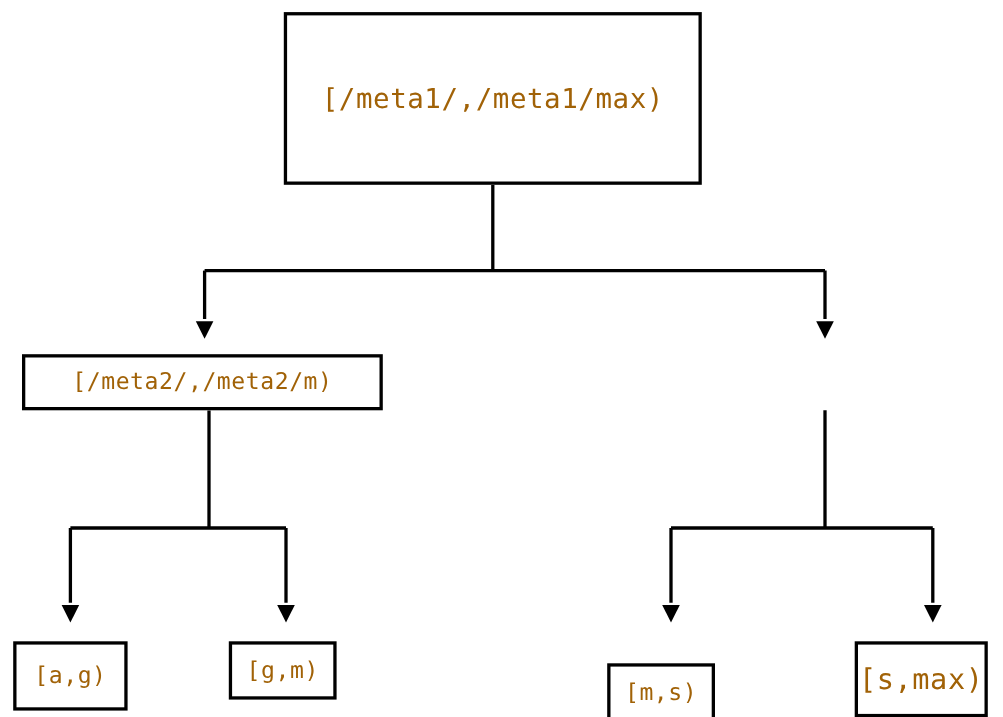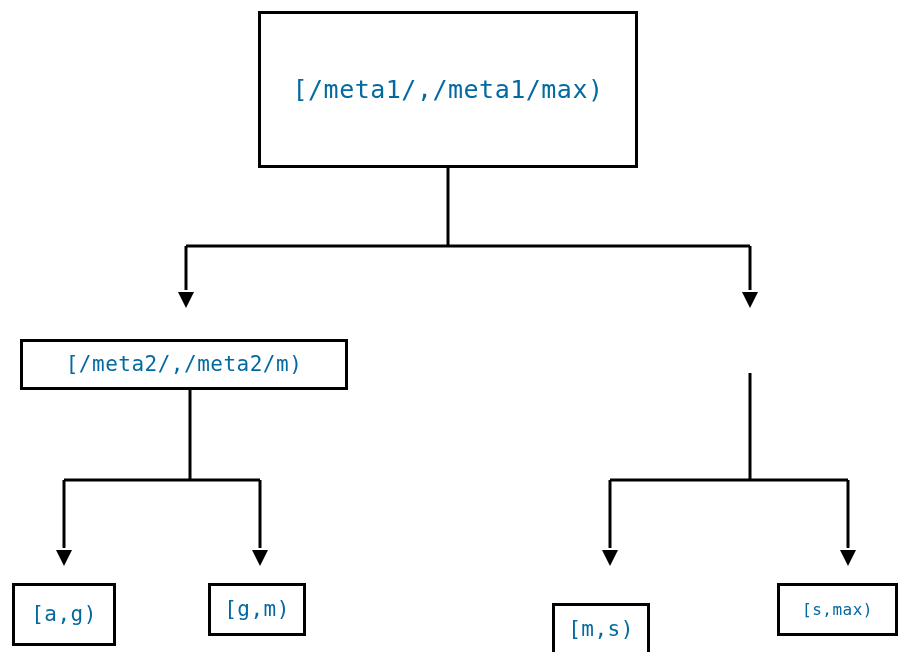--- a/index.html
+++ b/index.html
@@ -25,21 +25,21 @@
     pointer-events: none;
   }
   .node {
     position: absolute;
     box-sizing: border-box;
     background: #ffffff;
     border: 3px solid #000000;
     display: flex;
     align-items: center;
     justify-content: center;
-    color: #0369a1;
+    color: #a16207;
     white-space: pre;
     letter-spacing: 0.5px;
   }
   .node-label {
     display: block;
     line-height: 1;
   }
   
   #node-root {
     left: 258px;
@@ -48,21 +48,20 @@
     height: 157px;
     font-size: 25px;
   }
   
   #node-mid-left {
     left: 20px;
     top: 322px;
     width: 328px;
     height: 51px;
     font-size: 21px;
-    margin-top: 17px;
   }
   #node-mid-right {
     left: 578px;
     top: 322px;
     width: 316px;
     height: 51px;
     font-size: 21px;
   }
   
   #node-leaf-ag {
@@ -84,22 +83,22 @@
     top: 583px;
     width: 98px;
     height: 53px;
     font-size: 21px;
     margin-top: 20px;
   }
   #node-leaf-smax {
     left: 777px;
     top: 583px;
     width: 121px;
-    height: 53px;
-    font-size: 16px;
+    height: 69px;
+    font-size: 26px;
   }
   .edge-line {
     stroke: #000000;
     stroke-width: 3;
     fill: none;
     stroke-linecap: butt;
   }
   .arrow-head {
     fill: #000000;
     stroke: none;

